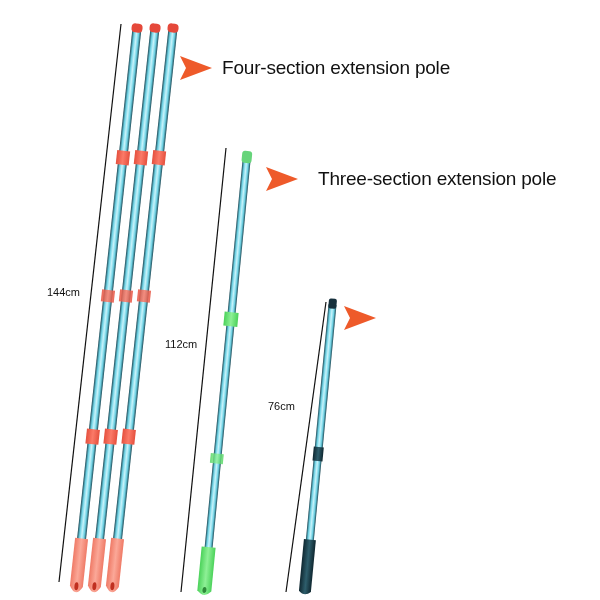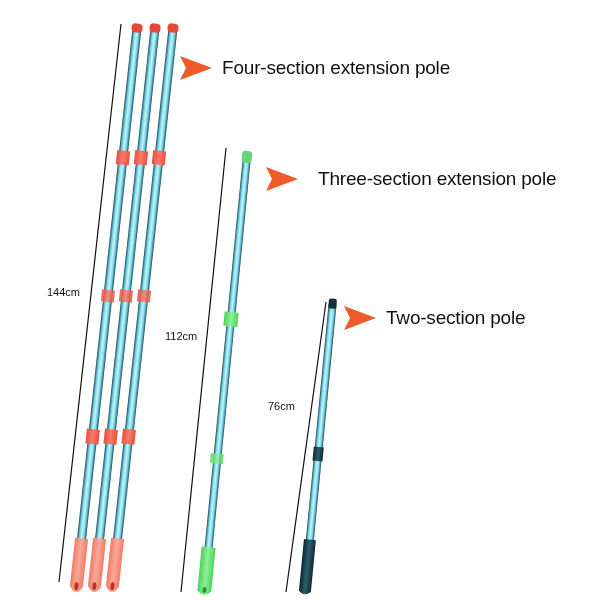--- a/index.html
+++ b/index.html
@@ -102,19 +102,18 @@
     </g>
 
     <polygon points="180,56 212,68 180,80 186,68" fill="#ee5a2a"></polygon>
     <polygon points="266,167 298,179 266,191 272,179" fill="#ee5a2a"></polygon>
     <polygon points="344,306 376,318 344,330 350,318" fill="#ee5a2a"></polygon>
   </svg>
 
   
   <div class="label title-label" style="left:222px; top:57px;">Four-section extension pole</div>
   <div class="label title-label" style="left:318px; top:168px;">Three-section extension pole</div>
-  <div class="label title-label" style="left:386px; top:307px;">Two-section pole</div>
 
   
   <div class="label dim-label" style="left:47px; top:286px;">144cm</div>
-  <div class="label dim-label" style="left:165px; top:330px;">112cm</div>
+  <div class="label dim-label" style="left:165px; top:338px;">112cm</div>
   <div class="label dim-label" style="left:268px; top:400px;">76cm</div>
 </div>
 
 </body></html>

